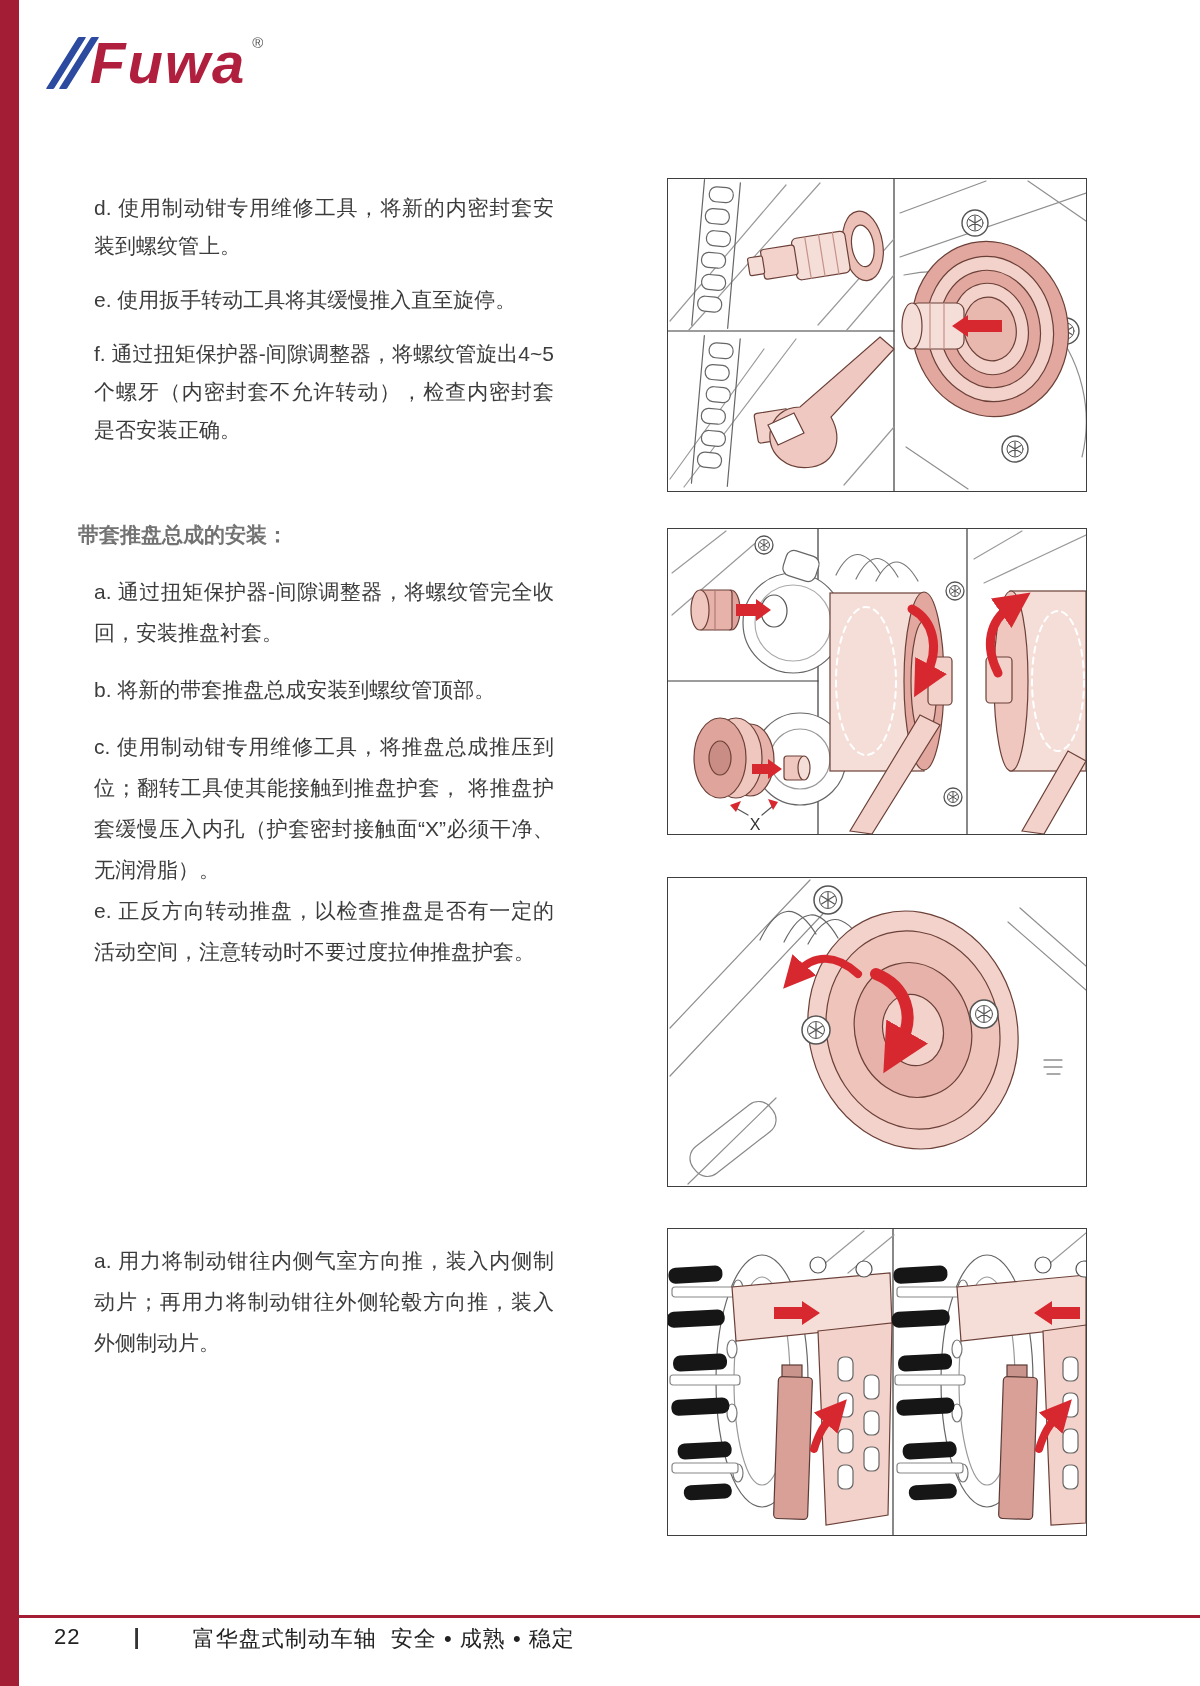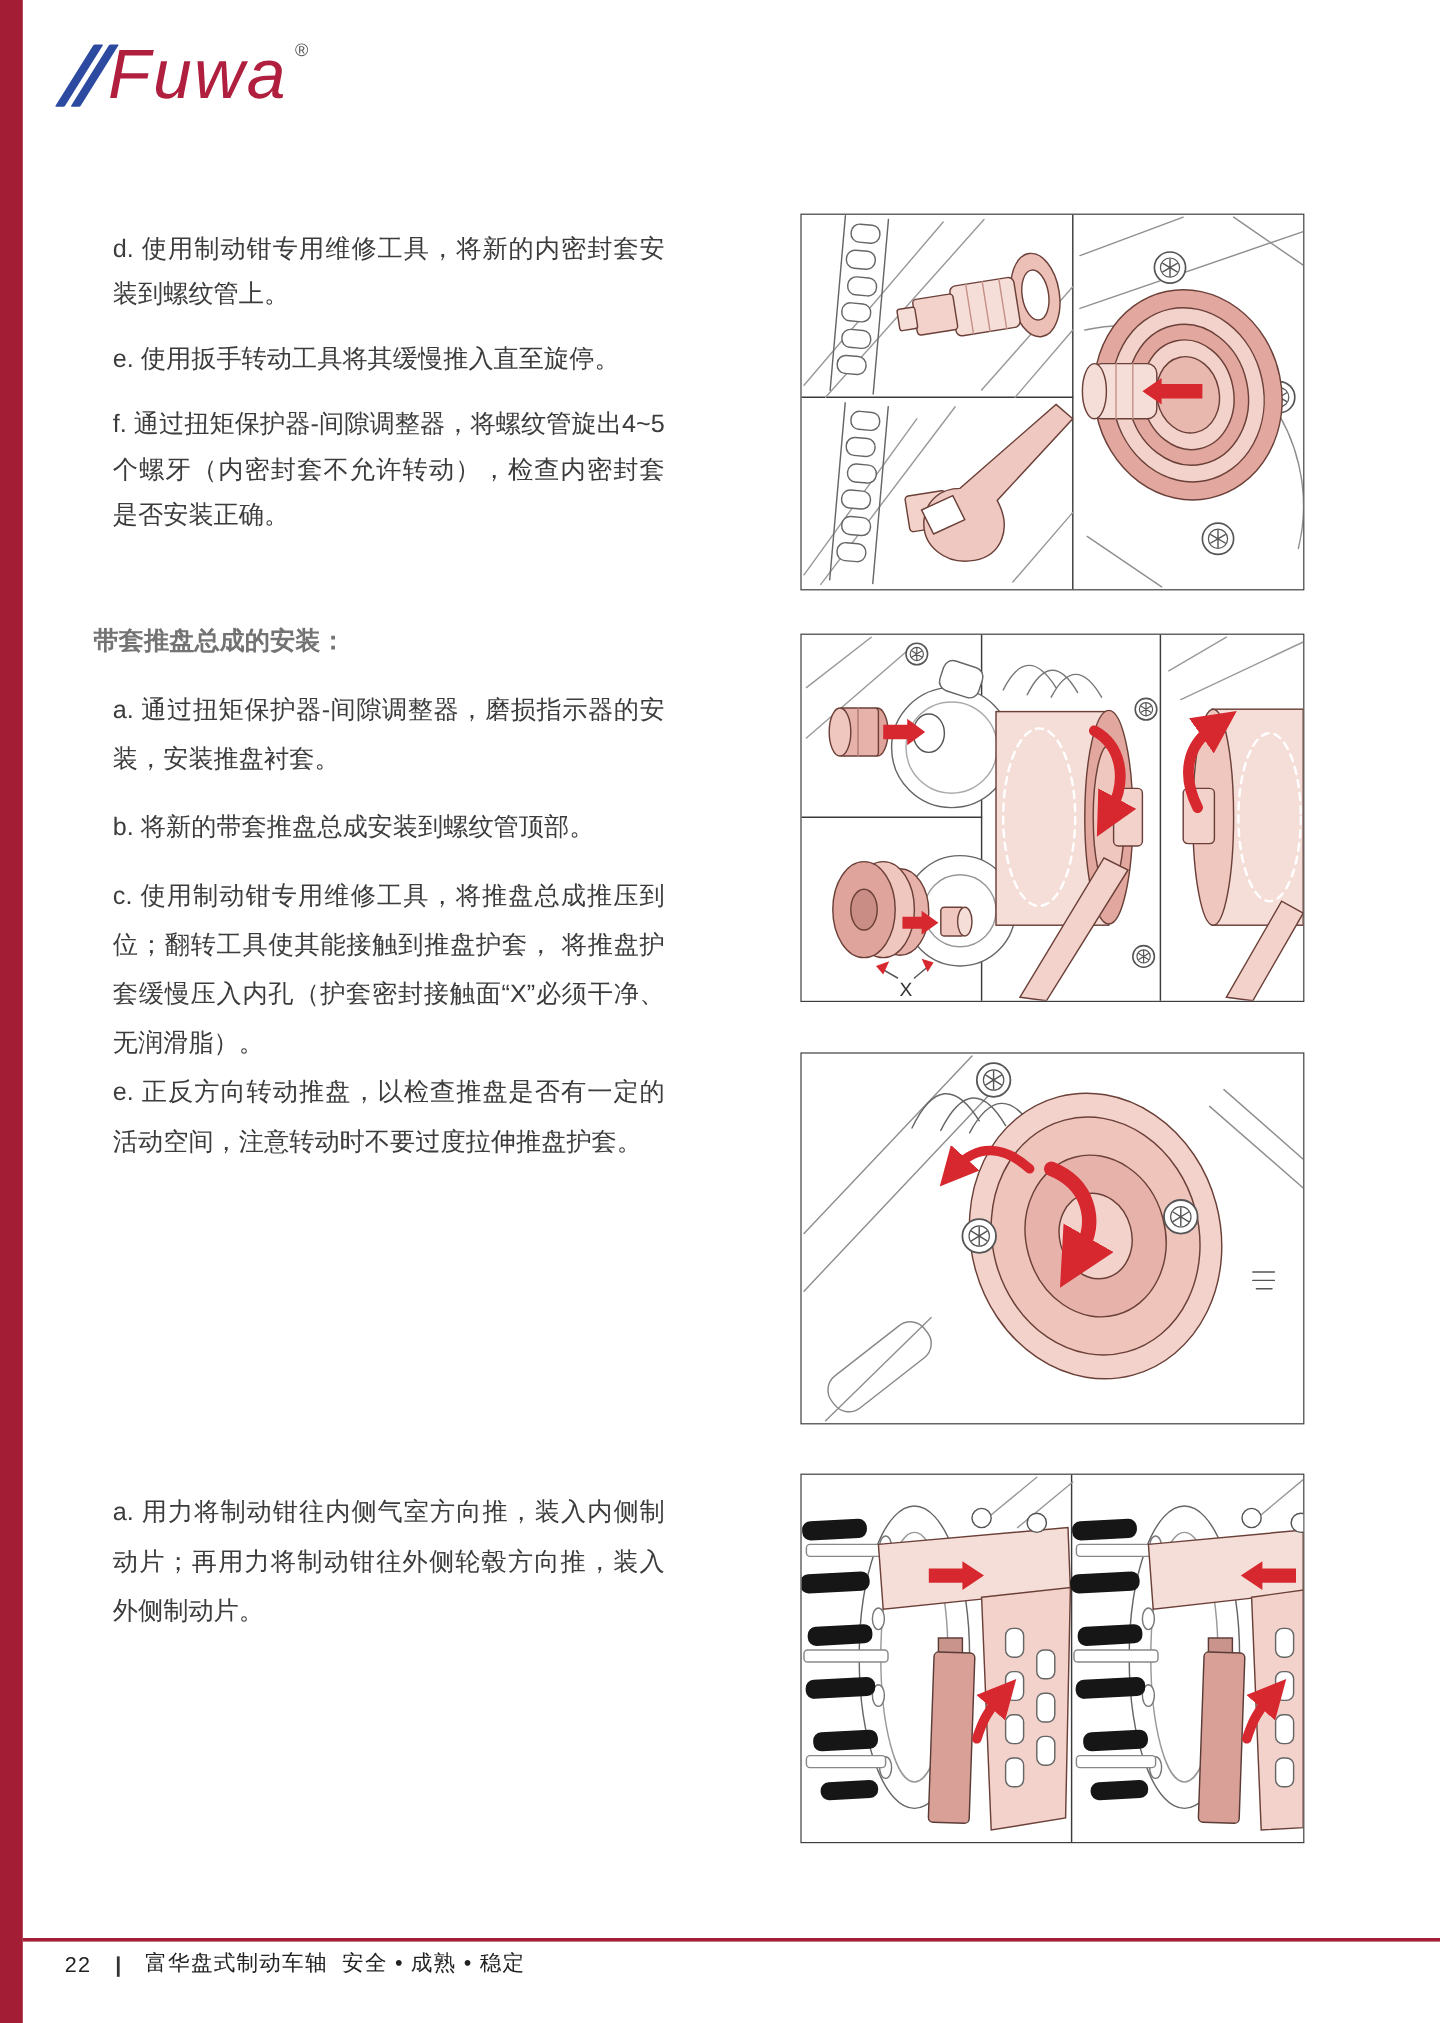--- a/index.html
+++ b/index.html
@@ -5,38 +5,38 @@
   html,body{margin:0;padding:0;}
   body{
     width:1200px;height:1686px;position:relative;background:#ffffff;
     font-family:"Liberation Sans","DejaVu Sans",sans-serif;color:#3a3a3a;overflow:hidden;
   }
   .accent-bar{position:absolute;left:0;top:0;width:19px;height:1686px;background:#a31e35;}
   
   .logo{position:absolute;left:62px;top:28px;height:70px;display:flex;align-items:center;}
   .slashes{display:flex;margin-right:2px;}
   .slash{width:8px;height:52px;background:#2b4aa0;transform:skewX(-32deg);margin-right:5px;border-radius:1px;}
-  .logo-text{font-size:58px;font-weight:normal;font-style:italic;color:#b01f3e;letter-spacing:2px;line-height:60px;}
+  .logo-text{font-size:58px;font-weight:bold;font-style:italic;color:#b01f3e;letter-spacing:2px;line-height:60px;}
   .reg{font-size:15px;color:#555;align-self:flex-start;margin-left:6px;margin-top:6px;font-style:normal;}
   
   .text-block{position:absolute;left:78px;width:492px;text-align:justify;font-size:21px;color:#3c3c3c;}
   .text-block p{margin:16px;}
   .lh38{line-height:38px;}
   .lh41{line-height:41px;}
   .sec-heading{font-size:21px;font-weight:bold;color:#737373;margin:0;line-height:41px;text-align:left;}
   
   .panel{position:absolute;left:667px;width:418px;border:1.5px solid #3f3f3f;background:#fff;}
   #panel1{top:178px;height:312px;}
   #panel2{top:528px;height:305px;}
   #panel3{top:877px;height:308px;}
   #panel4{top:1228px;height:306px;}
   .panel svg{display:block;}
   
   .footer-line{position:absolute;left:19px;right:0;top:1615px;height:3px;background:#a31e35;}
-  .footer{position:absolute;left:54px;top:1624px;font-size:18px;color:#222;display:flex;align-items:flex-end;}
+  .footer{position:absolute;left:54px;top:1624px;font-size:22px;color:#222;display:flex;align-items:flex-start;gap:33px;}
   .footer .num{letter-spacing:1px;}
   .footer .sep{margin:0 20px;font-weight:bold;color:#333;}
   .footer .title{font-weight:normal;letter-spacing:1px;white-space:pre;}
 </style>
 </head>
 <body>
 
 <div class="accent-bar"></div>
 
 <div class="logo">
@@ -49,21 +49,21 @@
 </div>
 
 <div class="text-block lh38" style="top:173px;">
   <p>d. 使用制动钳专用维修工具，将新的内密封套安装到螺纹管上。</p>
   <p>e. 使用扳手转动工具将其缓慢推入直至旋停。</p>
   <p>f. 通过扭矩保护器-间隙调整器，将螺纹管旋出4~5个螺牙（内密封套不允许转动），检查内密封套是否安装正确。</p>
 </div>
 
 <div class="text-block lh41" style="top:514px;">
   <h3 class="sec-heading">带套推盘总成的安装：</h3>
-  <p>a. 通过扭矩保护器-间隙调整器，磨损指示器的安装，安装推盘衬套。</p>
+  <p>a. 通过扭矩保护器-间隙调整器，将螺纹管完全收回，安装推盘衬套。</p>
   <p>b. 将新的带套推盘总成安装到螺纹管顶部。</p>
   <p>c. 使用制动钳专用维修工具，将推盘总成推压到位；翻转工具使其能接触到推盘护套， 将推盘护套缓慢压入内孔（护套密封接触面“X”必须干净、无润滑脂）。</p>
 </div>
 
 <div class="text-block lh41" style="top:874px;">
   <p>e. 正反方向转动推盘，以检查推盘是否有一定的活动空间，注意转动时不要过度拉伸推盘护套。</p>
 </div>
 
 <div class="text-block lh41" style="top:1224px;">
   <p>a. 用力将制动钳往内侧气室方向推，装入内侧制动片；再用力将制动钳往外侧轮毂方向推，装入外侧制动片。</p>

